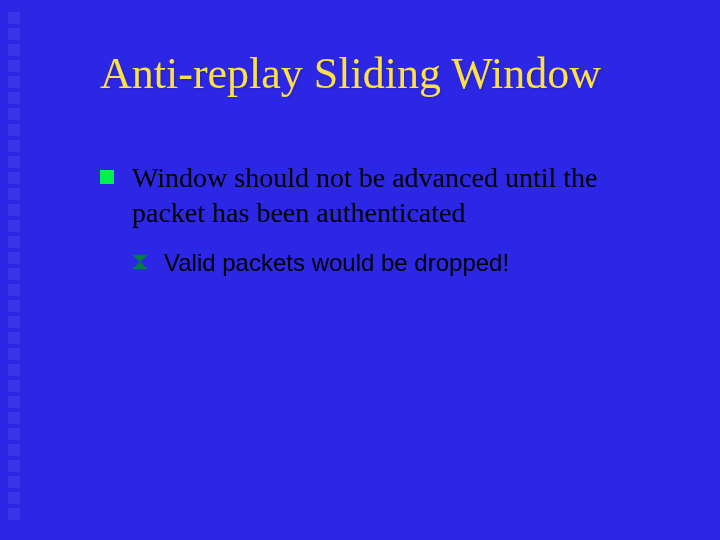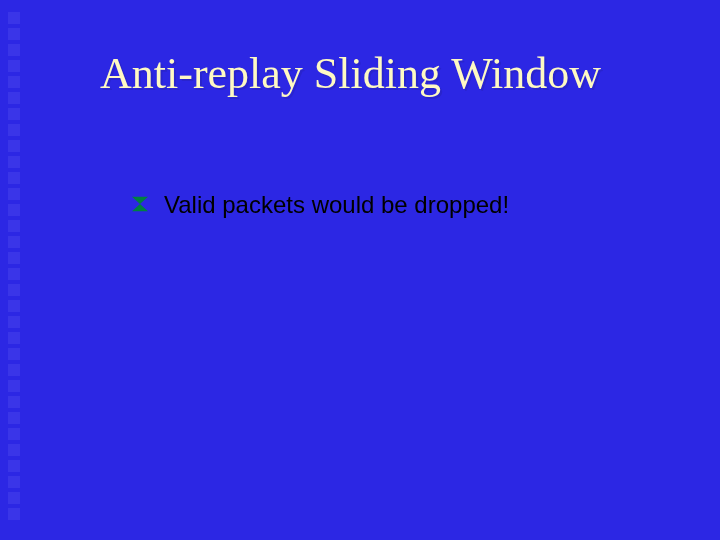--- a/index.html
+++ b/index.html
@@ -31,21 +31,21 @@
   .deco span {
     display: block;
     width: 12px;
     height: 12px;
     background: #3a35e8;
   }
   .title {
     position: absolute;
     left: 100px;
     top: 48px;
-    color: #fef9c3;
+    color: #fde047;
     font-size: 44px;
     font-weight: 400;
     text-shadow: 2px 2px 0 rgba(40,35,190,0.6);
     white-space: nowrap;
   }
   .body {
     position: absolute;
     left: 100px;
     top: 160px;
     right: 50px;
@@ -64,21 +64,21 @@
     left: 0;
     top: 10px;
     width: 14px;
     height: 14px;
     background: #00f050;
   }
   .lvl2 {
     position: relative;
     padding-left: 32px;
     margin-left: 32px;
-    margin-top: 30px;
+    margin-top: 18px;
     font-family: Arial, Helvetica, sans-serif;
     font-size: 24px;
   }
   .lvl2::before {
     content: "";
     position: absolute;
     left: 0;
     top: 6px;
     width: 0;
     height: 0;
@@ -125,18 +125,21 @@
       <span></span>
     <span></span>
       <span></span>
       <span></span>
       <span></span>
   </div>
 
   <div class="title">Anti-replay Sliding Window</div>
 
   <div class="body">
+    <div class="lvl1">
+      <span>Window should not be advanced until the packet has been authenticated</span>
+    </div>
     <div class="lvl2">
       <span>Valid packets would be dropped!</span>
     </div>
   </div>
 
 </div>
 
 </body></html>

